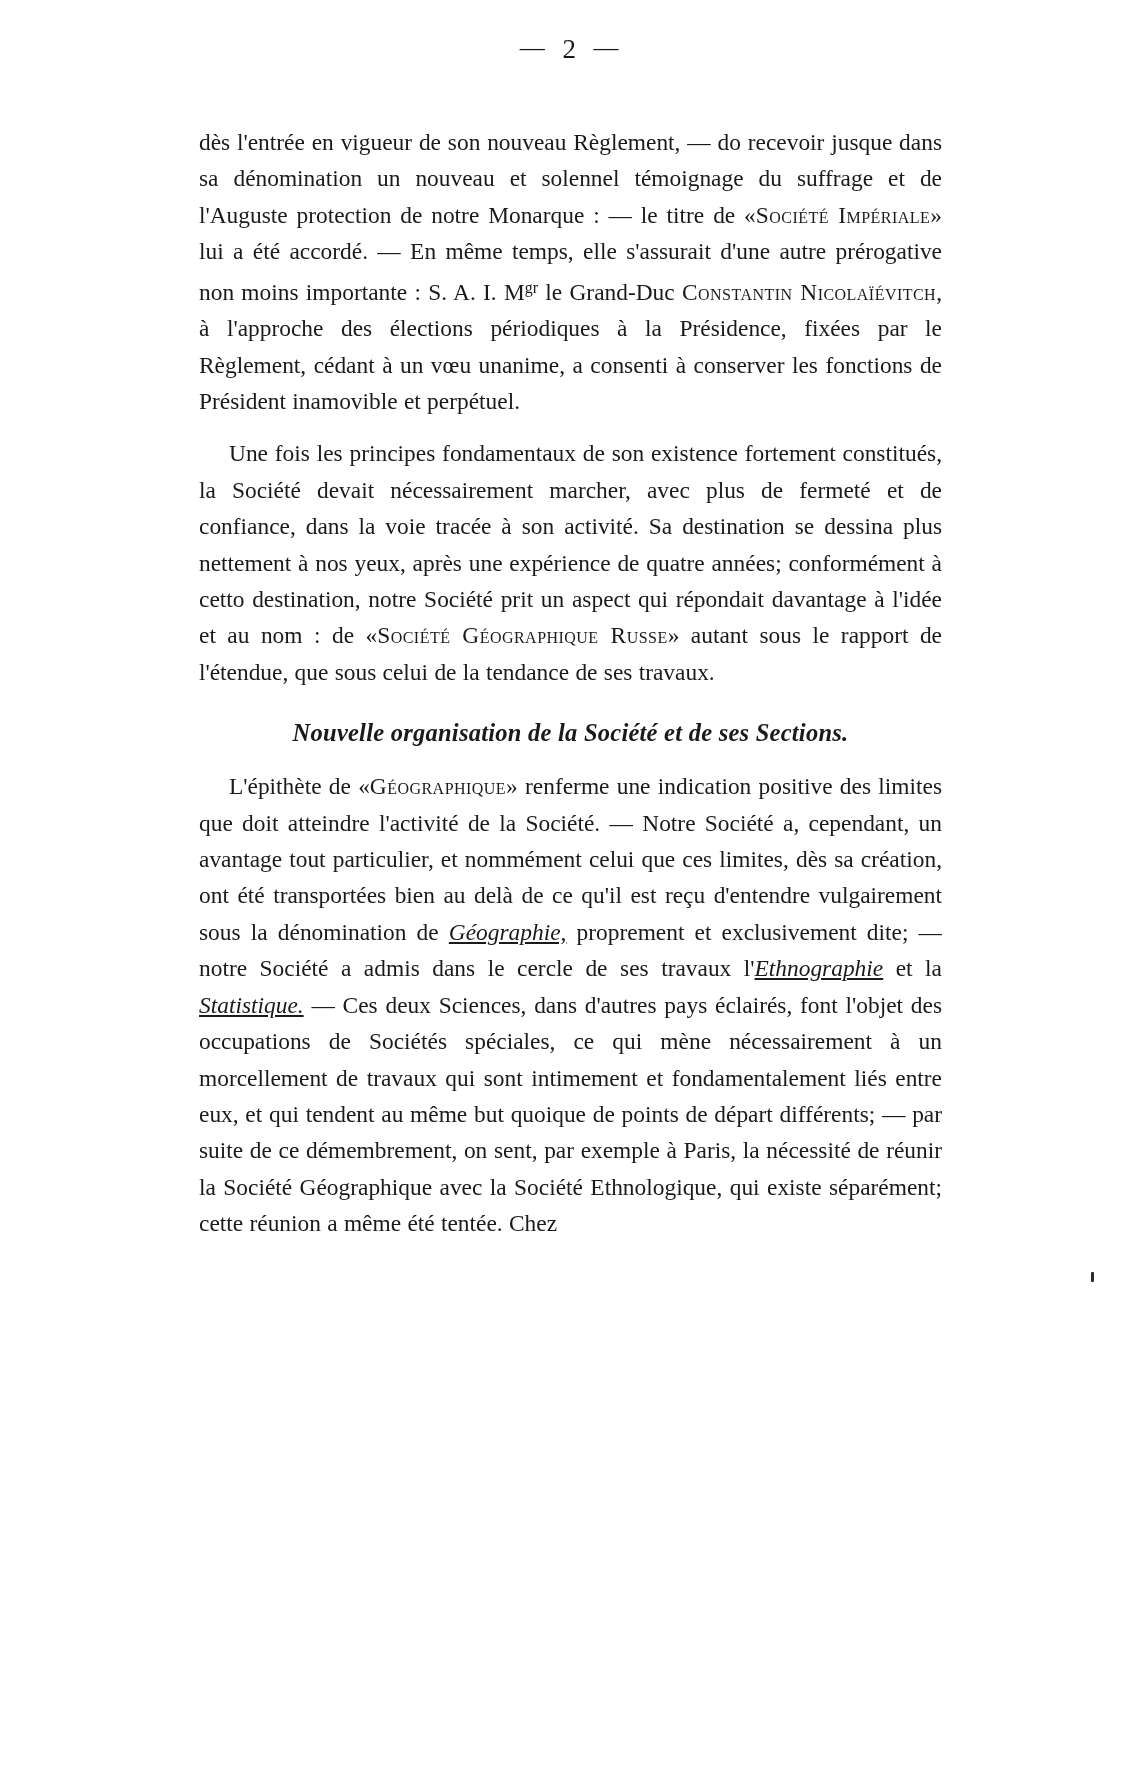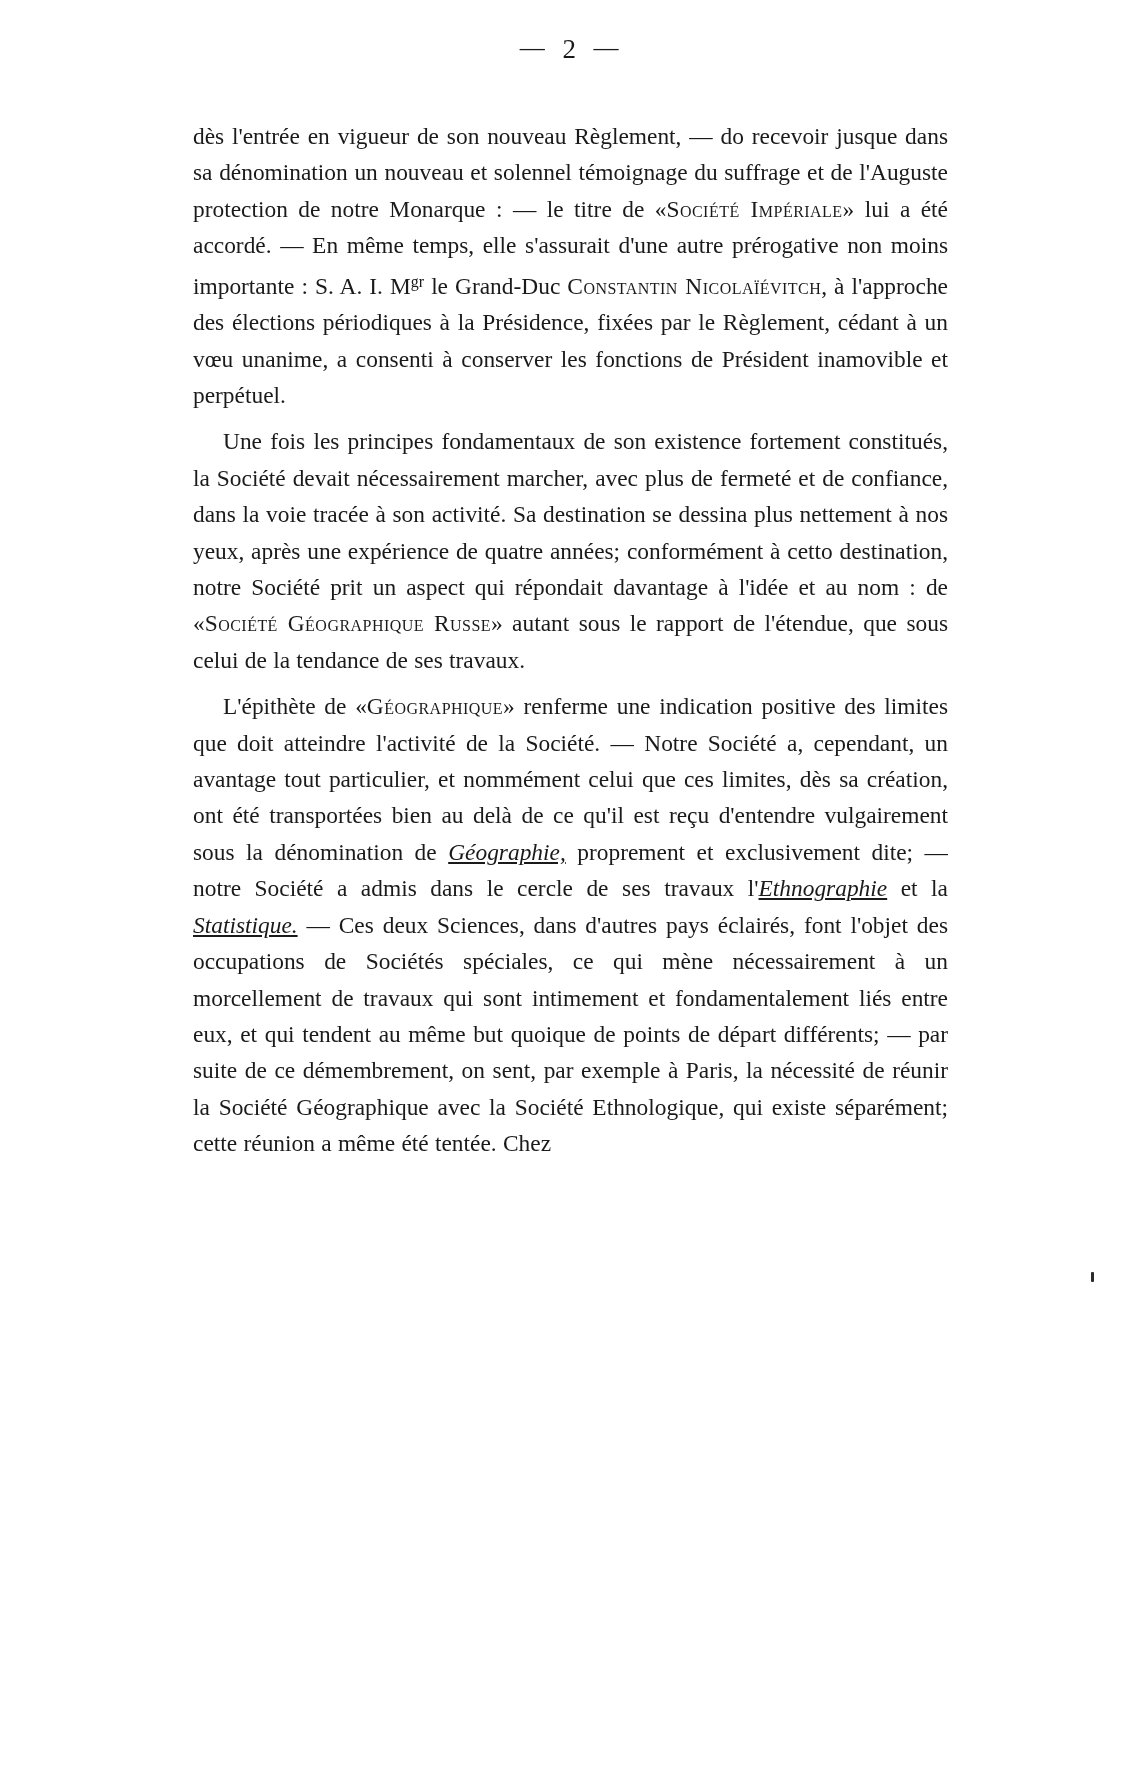--- a/index.html
+++ b/index.html
@@ -37,21 +37,21 @@
     font-size: 25px;
     vertical-align: 2px;
   }
   .body-text {
     position: absolute;
     top: 108px;
     left: 183px;
     width: 775px;
   }
   p {
-    margin: 10px;
+    margin: 16px;
     font-size: 23.4px;
     line-height: 36.4px;
     text-align: justify;
     text-justify: inter-word;
     word-spacing: 0.02em;
   }
   p.indent {
     text-indent: 30px;
   }
   .sc {
@@ -93,20 +93,21 @@
   <div class="page-number">
     <span class="dash">—</span><span>2</span><span class="dash">—</span>
   </div>
 
   <div class="body-text">
 
     <p><span>dès l'entrée en vigueur de son nouveau Règlement, — do recevoir jusque dans sa dénomination un nouveau et solennel témoignage du suffrage et de l'Auguste protection de notre Monarque : — le titre de «</span><span class="sc">Société Impériale</span><span>» lui a été accordé. — En même temps, elle s'assurait d'une autre prérogative non moins importante : S. A. I. M</span><span class="sup">gr</span><span> le Grand-Duc </span><span class="sc">Constantin Nicolaïévitch</span><span>, à l'approche des élections périodiques à la Présidence, fixées par le Règlement, cédant à un vœu unanime, a consenti à conserver les fonctions de Président inamovible et perpétuel.</span></p>
 
     <p class="indent"><span>Une fois les principes fondamentaux de son existence fortement constitués, la Société devait nécessairement marcher, avec plus de fermeté et de confiance, dans la voie tracée à son activité. Sa destination se dessina plus nettement à nos yeux, après une expérience de quatre années; conformément à cetto destination, notre Société prit un aspect qui répondait davantage à l'idée et au nom : de «</span><span class="sc">Société Géographique Russe</span><span>» autant sous le rapport de l'étendue, que sous celui de la tendance de ses travaux.</span></p>
 
+    <h2 class="section-heading">Nouvelle organisation de la Société et de ses Sections.</h2>
 
     <p class="indent"><span>L'épithète de «</span><span class="sc">Géographique</span><span>» renferme une indication positive des limites que doit atteindre l'activité de la Société. — Notre Société a, cependant, un avantage tout particulier, et nommément celui que ces limites, dès sa création, ont été transportées bien au delà de ce qu'il est reçu d'entendre vulgairement sous la dénomination de </span><span class="ital">Géographie,</span><span> proprement et exclusivement dite; — notre Société a admis dans le cercle de ses travaux l'</span><span class="ital">Ethnographie</span><span> et la </span><span class="ital">Statistique.</span><span> — Ces deux Sciences, dans d'autres pays éclairés, font l'objet des occupations de Sociétés spéciales, ce qui mène nécessairement à un morcellement de travaux qui sont intimement et fondamentalement liés entre eux, et qui tendent au même but quoique de points de départ différents; — par suite de ce démembrement, on sent, par exemple à Paris, la nécessité de réunir la Société Géographique avec la Société Ethnologique, qui existe séparément; cette réunion a même été tentée. Chez</span></p>
 
   </div>
 
   <div class="stray-mark"></div>
 
 </div>
 
 </body></html>

